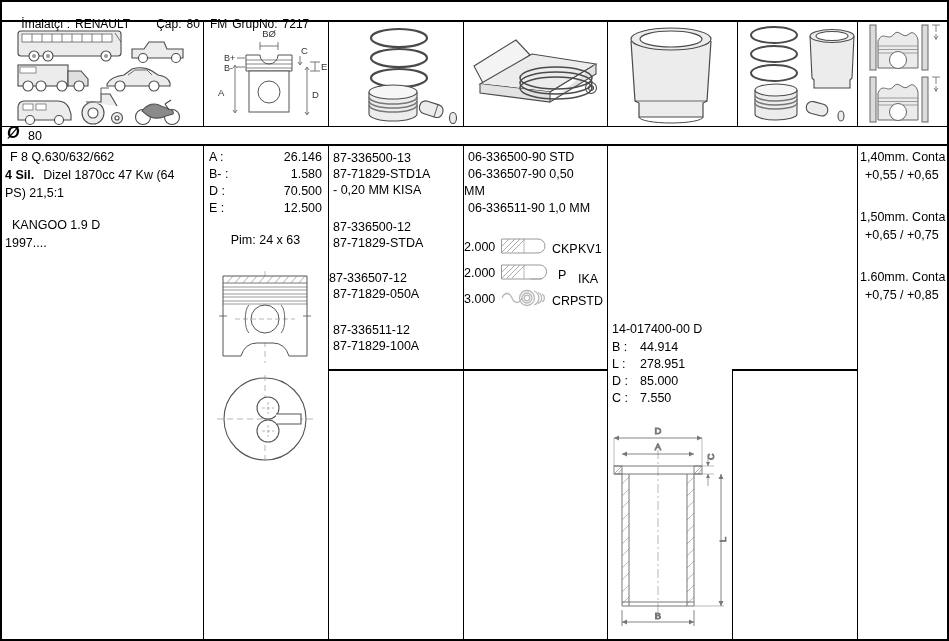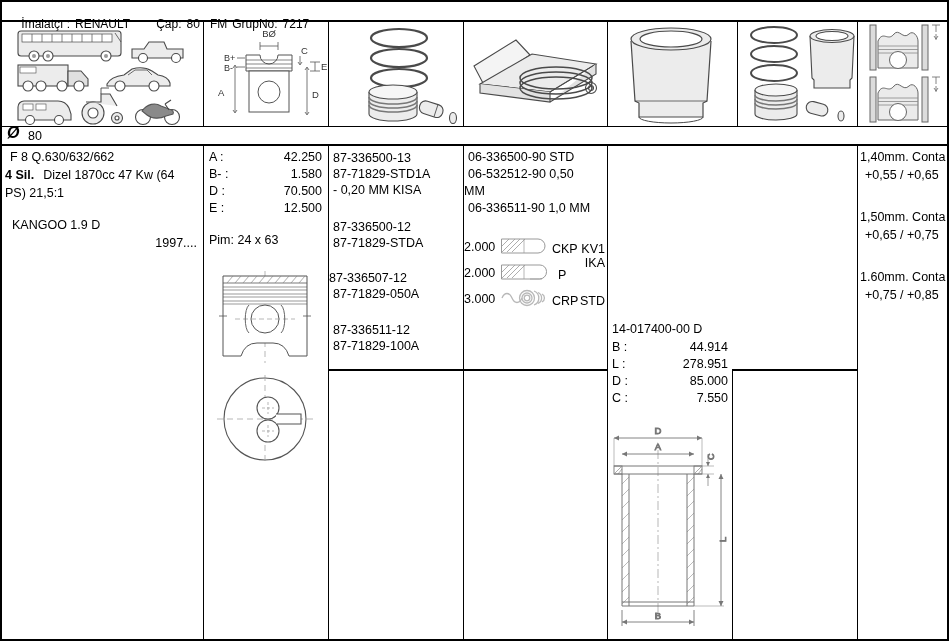--- a/index.html
+++ b/index.html
@@ -6,22 +6,22 @@
   .page{position:relative;width:949px;height:641px;background:#fff;
         font-family:"Liberation Sans",sans-serif;color:#000;overflow:hidden;}
   .outer{position:absolute;left:0;top:0;width:949px;height:641px;
          border:2px solid #000;box-sizing:border-box;}
   .vline{position:absolute;width:1px;background:#000;}
   .hline{position:absolute;height:1px;background:#000;}
   .txt{position:absolute;font-size:12.5px;white-space:pre;line-height:15px;}
   .hdr{position:absolute;left:8px;top:3px;font-size:12px;white-space:pre;}
   .hdr span{margin-right:5px;}
   .bold{font-weight:bold;}
-  .right{text-align:right;}
-  .center{}
+  .right{text-align:left;}
+  .center{text-align:center;}
   .flexrow{display:flex;justify-content:space-between;}
   svg{position:absolute;display:block;}
   svg text{font-family:"Liberation Sans",sans-serif;fill:#333;}
 </style>
 </head>
 <body>
 
 <div class="page">
 
   <div class="outer"></div>
@@ -180,21 +180,21 @@
 
   <div class="txt" style="left:7px;top:125px;font-size:16px;font-weight:bold;font-style:italic">Ø</div>
   <div class="txt" style="left:28px;top:129px">80</div>
 
   <div class="txt" style="left:10px;top:150px">F 8 Q.630/632/662</div>
   <div class="txt" style="left:5px;top:168px"><span class="bold">4 Sil.</span><span style="margin-left:9px">Dizel 1870cc 47 Kw (64</span></div>
   <div class="txt" style="left:5px;top:186px">PS) 21,5:1</div>
   <div class="txt" style="left:12px;top:218px">KANGOO 1.9 D</div>
   <div class="txt right" style="left:5px;top:236px;width:192px">1997....</div>
 
-  <div class="txt flexrow" style="left:209px;top:150px;width:113px"><span>A :</span><span>42.250</span></div>
+  <div class="txt flexrow" style="left:209px;top:150px;width:113px"><span>A :</span><span>26.146</span></div>
   <div class="txt flexrow" style="left:209px;top:167px;width:113px"><span>B- :</span><span>1.580</span></div>
   <div class="txt flexrow" style="left:209px;top:184px;width:113px"><span>D :</span><span>70.500</span></div>
   <div class="txt flexrow" style="left:209px;top:201px;width:113px"><span>E :</span><span>12.500</span></div>
   <div class="txt center" style="left:209px;top:233px;width:113px">Pim: 24 x 63</div>
 
   <svg style="left:205px;top:270px" width="120" height="94" viewBox="0 0 120 94" fill="none" stroke="#555" stroke-width="1">
     <line x1="60" y1="1" x2="60" y2="93" stroke="#999" stroke-width="0.7" stroke-dasharray="6 4"></line>
     <path d="M18 6v80h18q4-13 16-13h16q12 0 16 13h18V6z" fill="#fff"></path>
     <path d="M18 13h84" stroke-width="0.8"></path>
     <path d="M22 13l6-7M30 13l6-7M38 13l6-7M46 13l6-7M54 13l6-7M62 13l6-7M70 13l6-7M78 13l6-7M86 13l6-7M94 13l6-7" stroke="#888" stroke-width="0.7"></path>
@@ -218,41 +218,41 @@
   <div class="txt" style="left:333px;top:167px">87-71829-STD1A</div>
   <div class="txt" style="left:333px;top:183px">- 0,20 MM KISA</div>
   <div class="txt" style="left:333px;top:220px">87-336500-12</div>
   <div class="txt" style="left:333px;top:236px">87-71829-STDA</div>
   <div class="txt" style="left:329px;top:271px">87-336507-12</div>
   <div class="txt" style="left:333px;top:287px">87-71829-050A</div>
   <div class="txt" style="left:333px;top:323px">87-336511-12</div>
   <div class="txt" style="left:333px;top:339px">87-71829-100A</div>
 
   <div class="txt" style="left:468px;top:150px">06-336500-90 STD</div>
-  <div class="txt" style="left:468px;top:167px">06-532512-90 0,50</div>
+  <div class="txt" style="left:468px;top:167px">06-336507-90 0,50</div>
   <div class="txt" style="left:464px;top:184px">MM</div>
   <div class="txt" style="left:468px;top:201px">06-336511-90 1,0 MM</div>
 
   <div class="txt" style="left:464px;top:240px">2.000</div>
   <svg style="left:500px;top:237px" width="49" height="18" viewBox="0 0 49 18" fill="none" stroke="#999" stroke-width="1">
     <path d="M1.5 2H38a7 7 0 010 14H1.5z" fill="#fff"></path>
     <path d="M2 15L15 2M7 15L20 2M12 15L25 2M2 9L9 2" stroke-width="0.8"></path>
     <path d="M24 2v14" stroke-width="0.7"></path>
   </svg>
   <div class="txt" style="left:552px;top:242px">CKP</div>
   <div class="txt right" style="left:578px;top:242px;width:27px">KV1</div>
 
   <div class="txt" style="left:464px;top:266px">2.000</div>
   <svg style="left:500px;top:263px" width="49" height="18" viewBox="0 0 49 18" fill="none" stroke="#999" stroke-width="1">
     <path d="M1.5 2H40a6.5 6.5 0 016.5 6.5V9a7 7 0 01-7 7H1.5z" fill="#fff"></path>
     <path d="M2 15L15 2M7 15L20 2M12 15L25 2M2 9L9 2" stroke-width="0.8"></path>
     <path d="M24 2v14M30 16h12" stroke-width="0.7"></path>
   </svg>
   <div class="txt" style="left:558px;top:268px">P</div>
-  <div class="txt right" style="left:578px;top:256px;width:27px">IKA</div>
+  <div class="txt right" style="left:578px;top:272px;width:27px">IKA</div>
 
   <div class="txt" style="left:464px;top:292px">3.000</div>
   <svg style="left:500px;top:289px" width="49" height="18" viewBox="0 0 49 18" fill="none" stroke="#b8b8b8" stroke-width="1.3">
     <path d="M2 9c2.5-6 7.5-6 10 0s7.5 6 10 0"></path>
     <circle cx="27" cy="9" r="7.5"></circle>
       <circle cx="27" cy="9" r="5"></circle>
       <circle cx="27" cy="9" r="2.8"></circle>
     <path d="M34 2a7.5 7.5 0 010 14M38 3.5a6 6 0 010 11M42 5a4.5 4.5 0 010 8"></path>
   </svg>
   <div class="txt" style="left:552px;top:294px">CRP</div>

